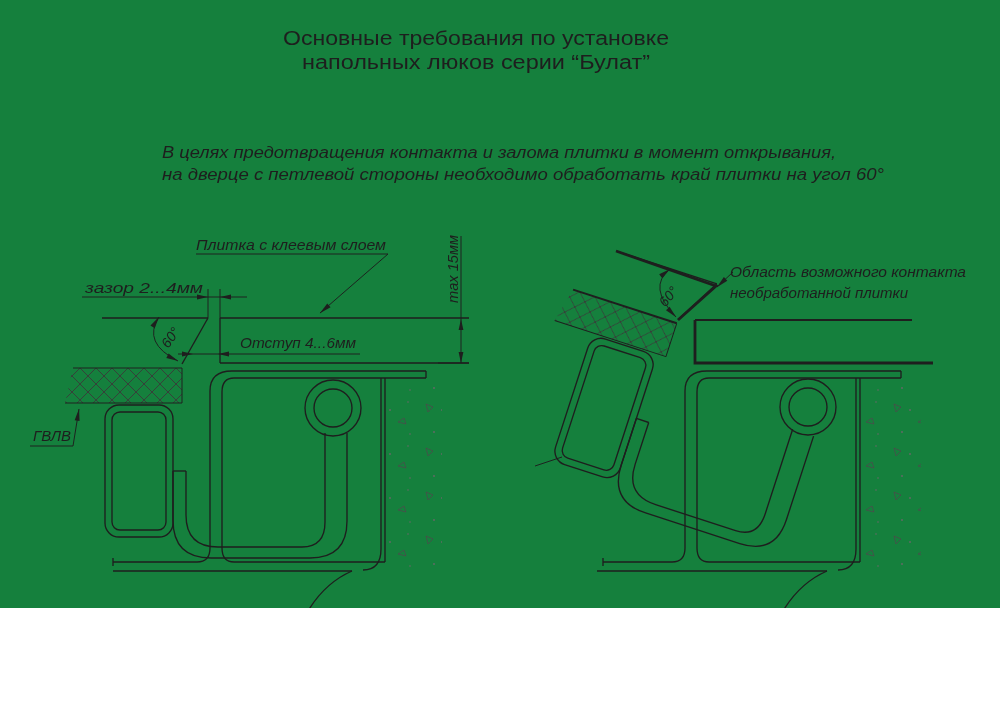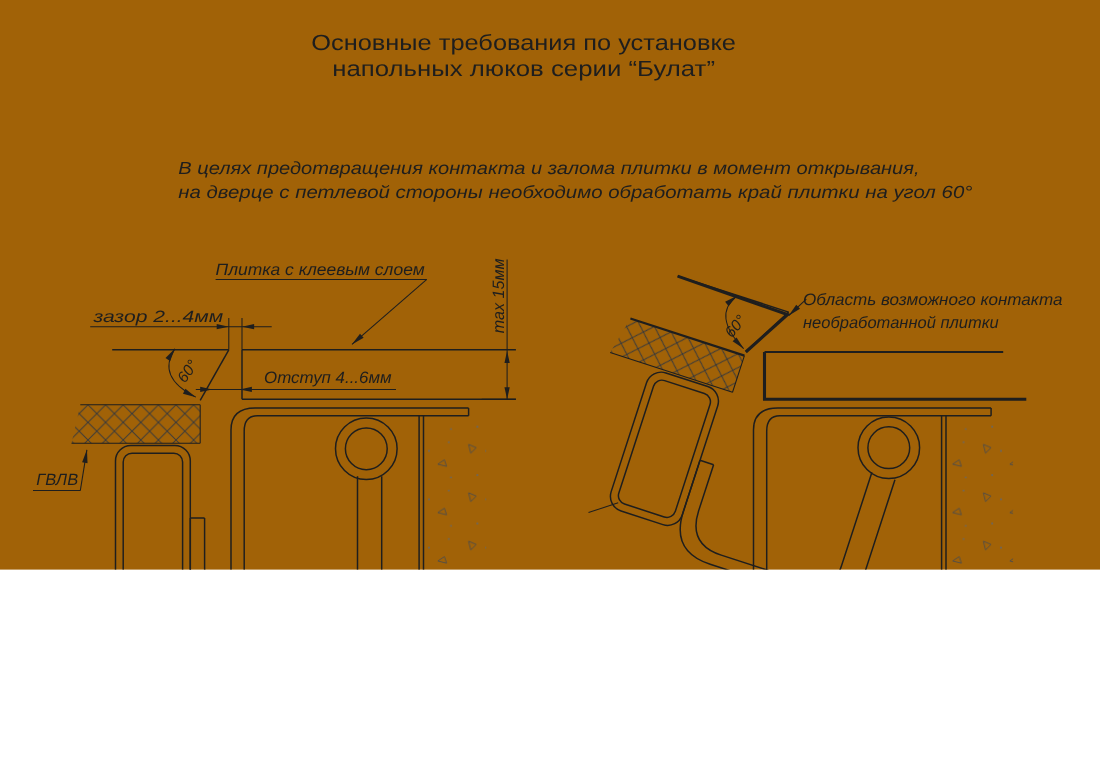--- a/index.html
+++ b/index.html
@@ -1,16 +1,16 @@
 <!DOCTYPE html>
 <html><head>
 <meta charset="utf-8">
 <style>
   html,body{margin:0;padding:0;background:#ffffff;}
-  .page{width:1000px;height:518px;position:relative;background:#a16207;overflow:hidden;}
+  .page{width:1000px;height:608px;position:relative;background:#15803d;overflow:hidden;}
   svg{display:block;}
   .ln{stroke:#1e1e1e;stroke-width:1.35;fill:none;stroke-linecap:butt;}
   .thin{stroke:#1e1e1e;stroke-width:0.95;fill:none;}
   .thick{stroke:#1e1e1e;stroke-width:2.8;fill:none;}
   .med{stroke:#1e1e1e;stroke-width:2.0;fill:none;}
   .hatchln{stroke:#3a3a3a;stroke-width:0.9;fill:none;}
   .arw{fill:#1e1e1e;stroke:none;}
   .title-txt{font:20px "Liberation Sans",sans-serif;fill:#1e1e1e;}
   .note-txt{font:italic 16px "Liberation Sans",sans-serif;fill:#1e1e1e;}
   .lbl{font:italic 15px "Liberation Sans",sans-serif;fill:#1e1e1e;}

